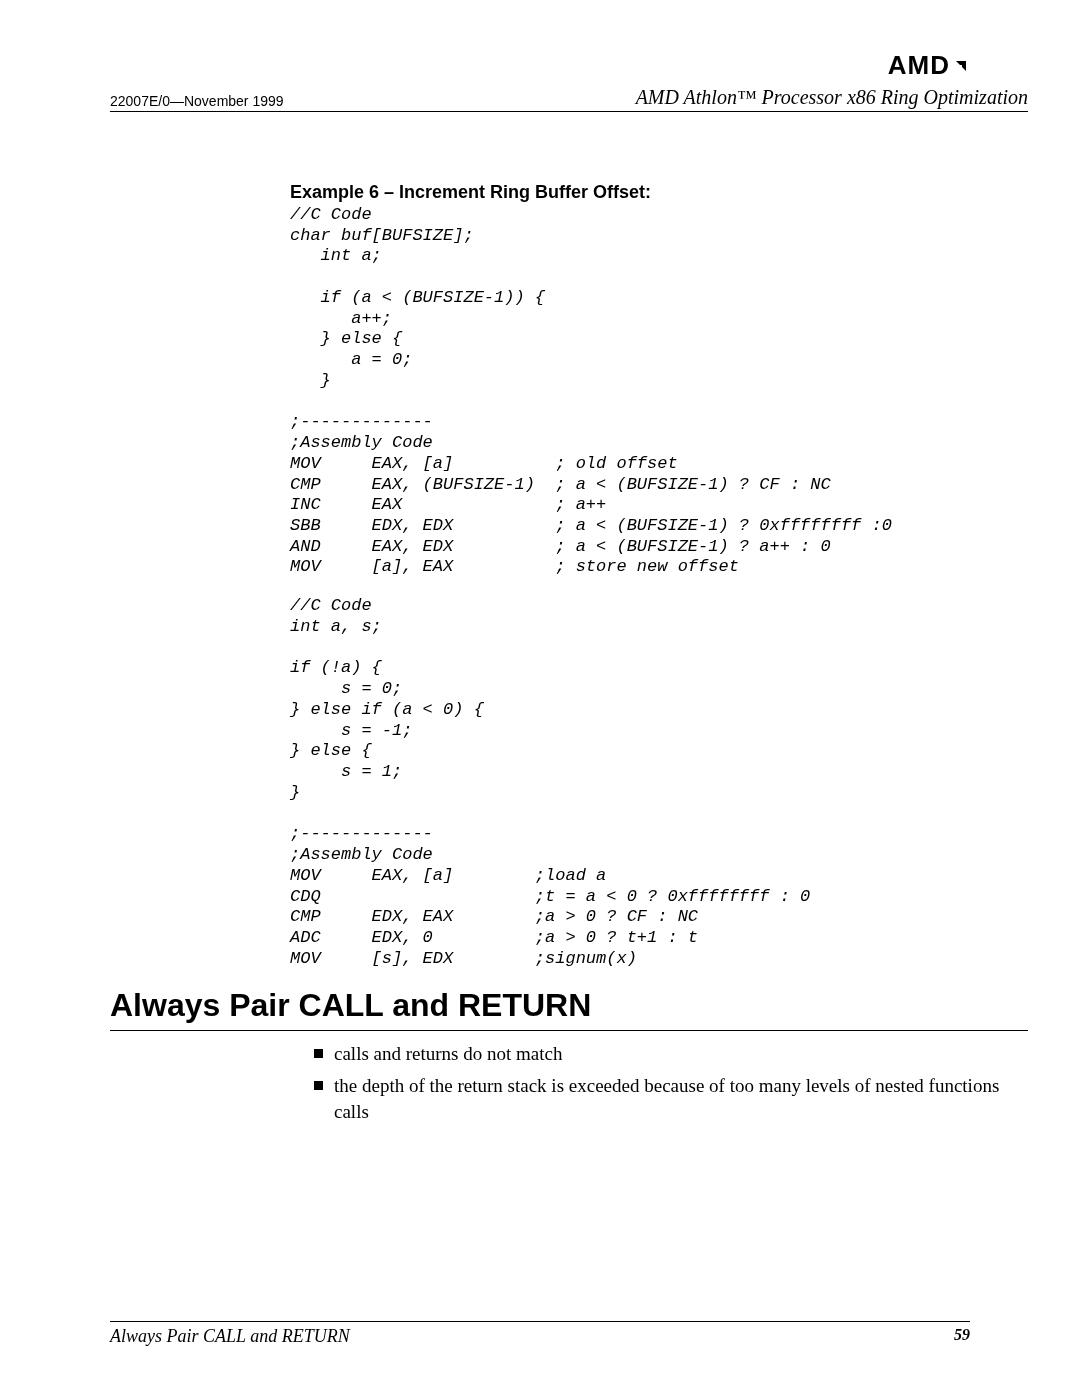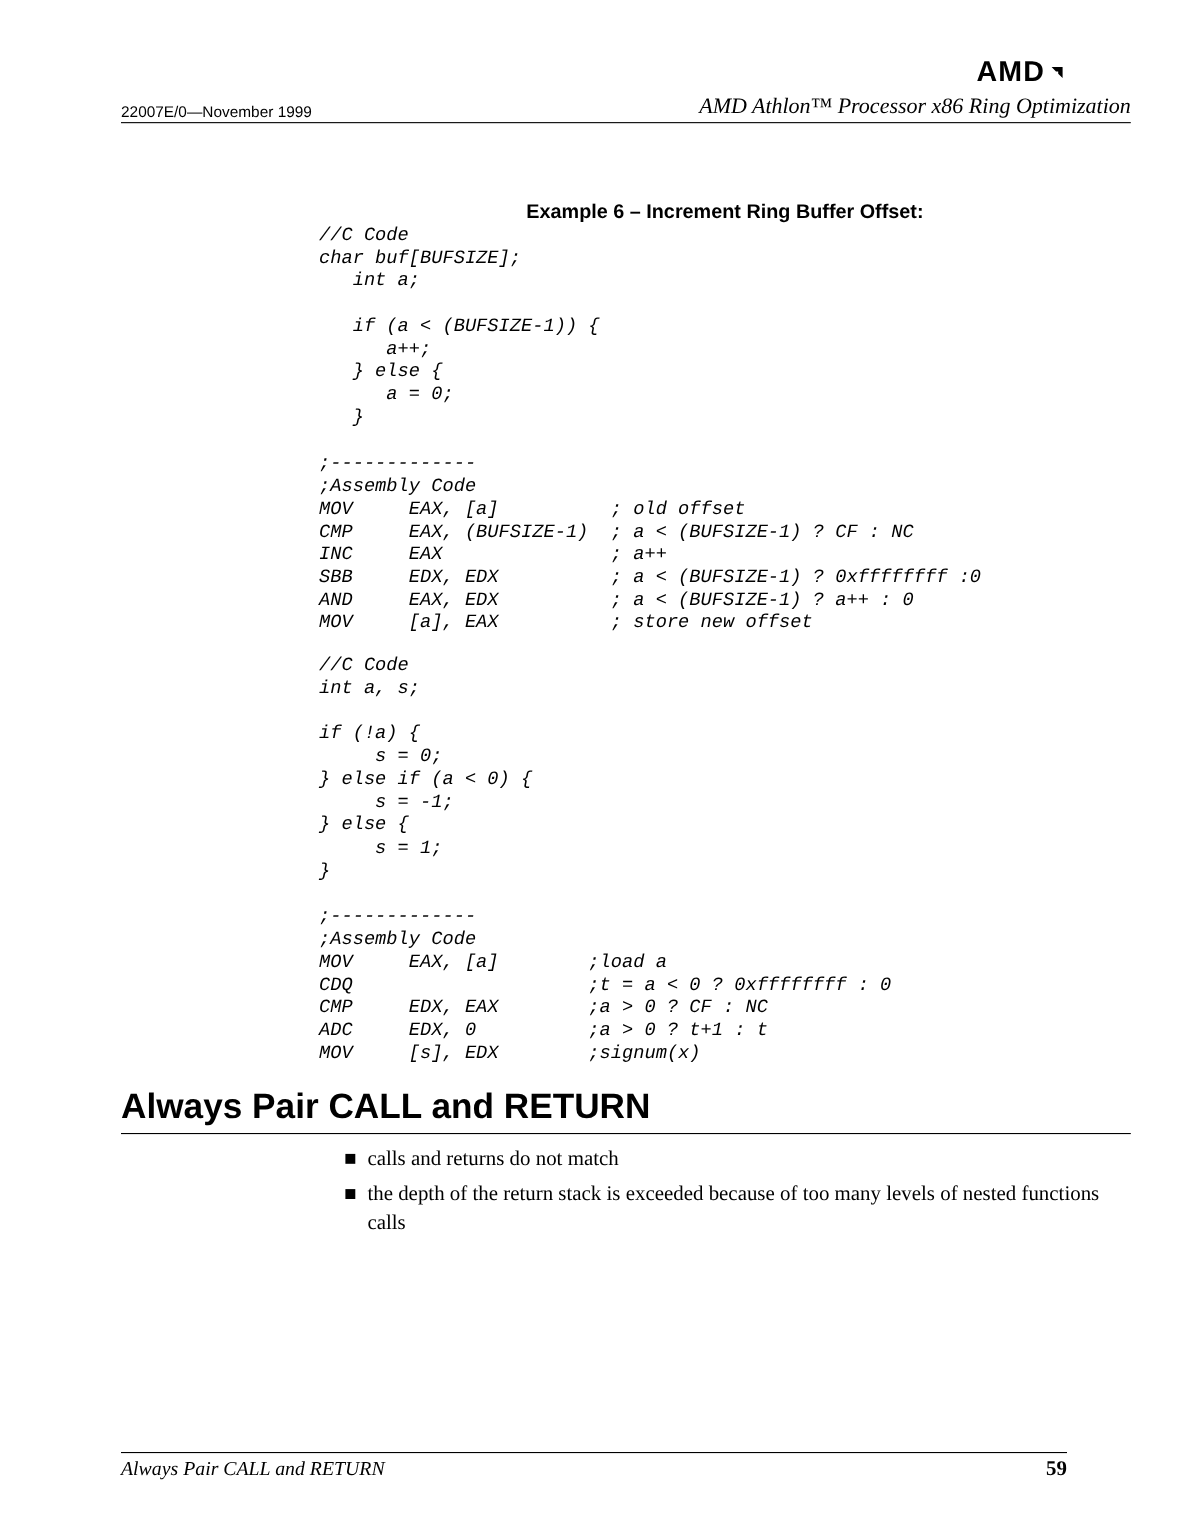--- a/index.html
+++ b/index.html
@@ -49,21 +49,20 @@
   }
   .content {
     margin-left: 180px;
     margin-top: 70px;
   }
   .example-heading {
     font-family: Arial, Helvetica, sans-serif;
     font-weight: 700;
     font-size: 18px;
     margin-bottom: 2px;
-    text-align: center;
   }
   pre.code {
     font-family: 'Courier New', Courier, monospace;
     font-size: 17px;
     line-height: 1.22;
     margin: 0 0 18px 0;
     white-space: pre;
     font-style: italic;
   }
   .section-heading {
@@ -114,22 +113,23 @@
     border-top: 1px solid #000;
     display: flex;
     justify-content: space-between;
     padding-top: 4px;
   }
   .footer-left {
     font-style: italic;
     font-size: 18px;
   }
   .footer-right {
+    font-style: italic;
     font-weight: bold;
-    font-size: 19px;
+    font-size: 16px;
   }
 </style>
 </head>
 <body>
 
 <div class="page">
 
   <div class="logo">
     <span>AMD</span><span class="logo-arrow"><svg width="18" height="18" viewBox="0 0 18 18">
           <path d="M4 4 L14 4 L14 14 L10 10 L10 8 L8 8 L4 4 Z" fill="#000"></path>

